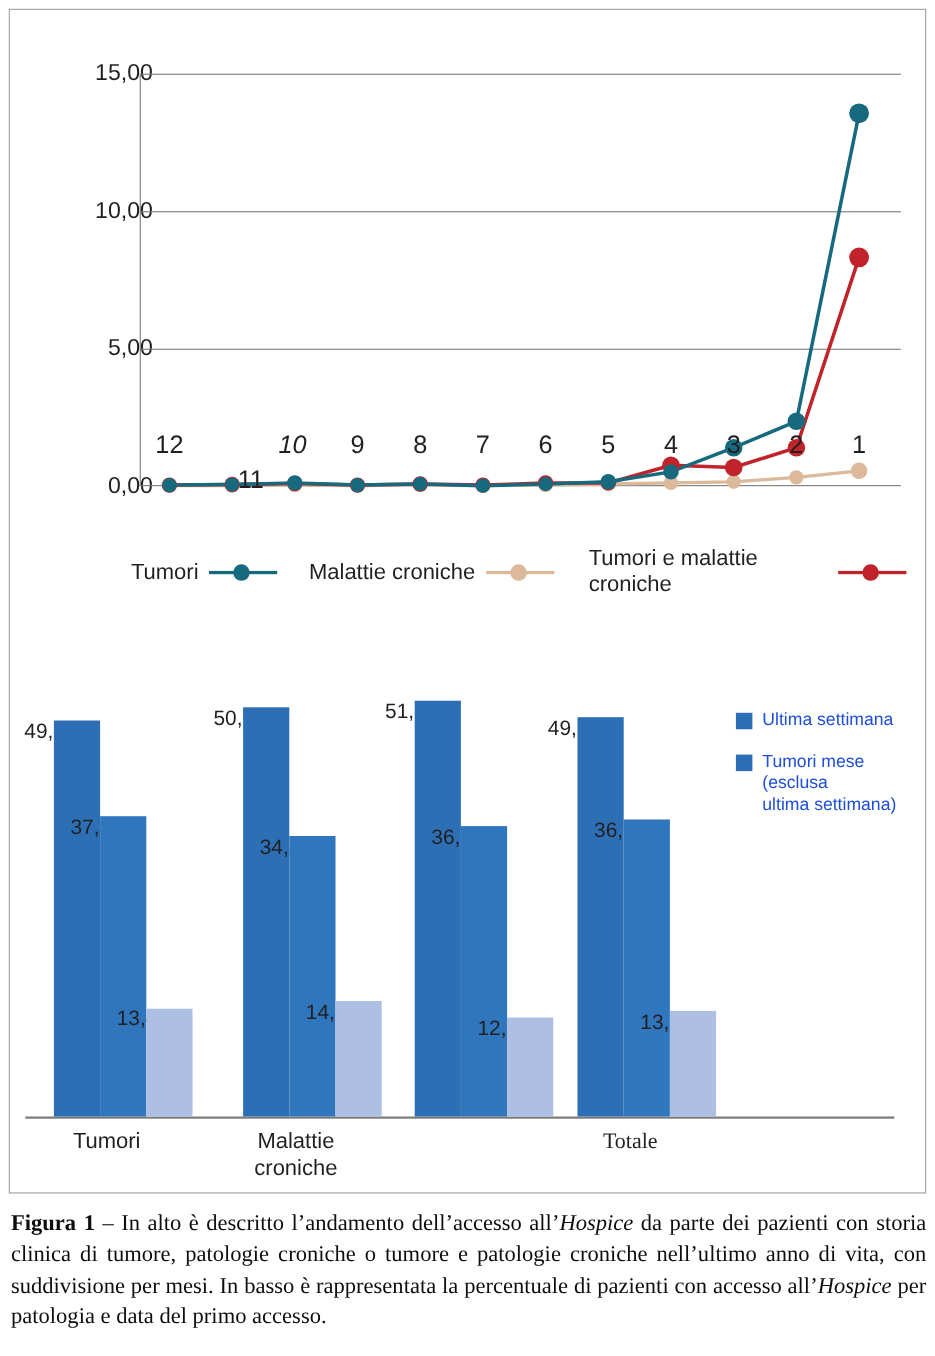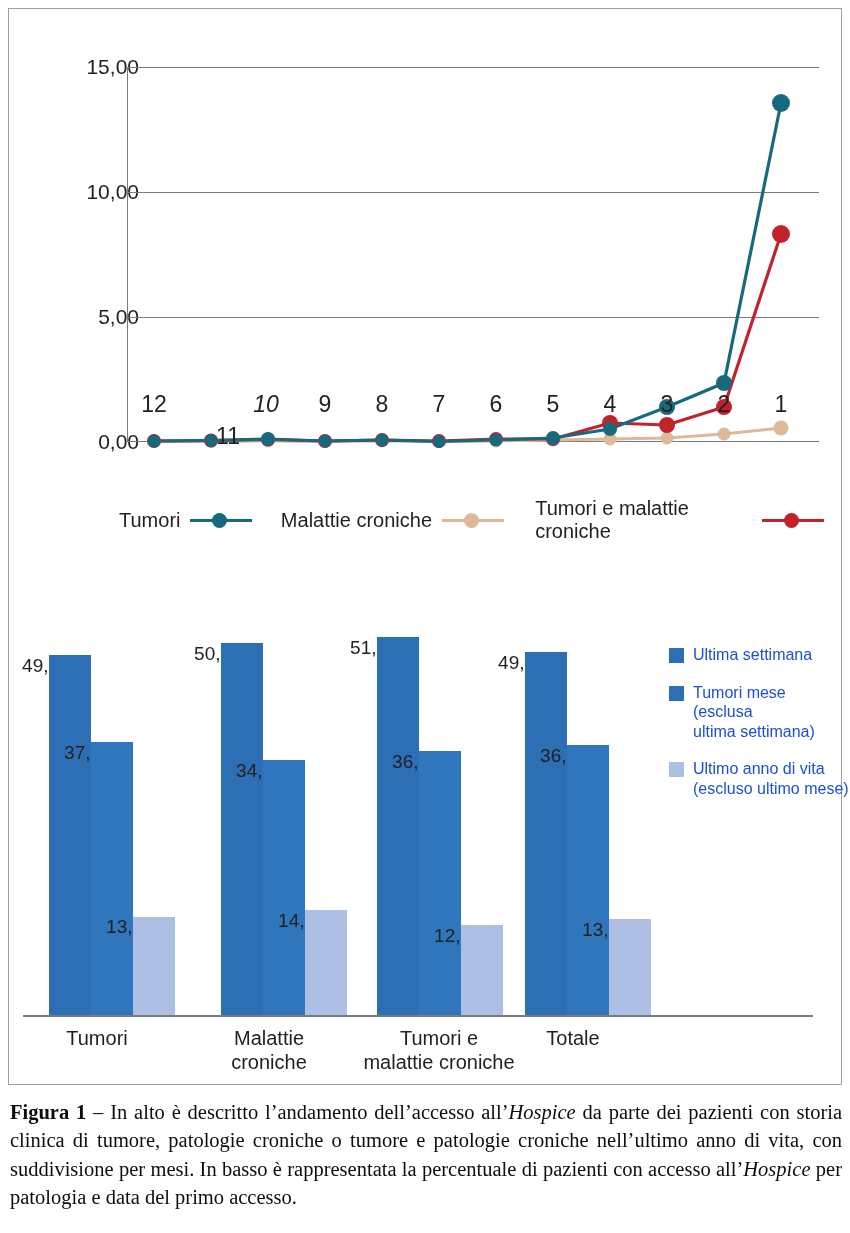--- a/index.html
+++ b/index.html
@@ -334,40 +334,33 @@
         <div class="bc-bar-label" style="left:23px; top:150px;">36,9%</div>
         <div class="bc-bar" style="left:68px; height:270px; background:#2f76bd;"></div>
 
         <div class="bc-bar-label" style="left:65px; top:324px;">13,2%</div>
         <div class="bc-bar" style="left:110px; height:96px; background:#adc0e3;"></div>
       </div>
 
       <div class="bc-cat-label" style="left:-12px; white-space:pre-line;">Tumori</div>
       <div class="bc-cat-label" style="left:160px; white-space:pre-line;">Malattie
 croniche</div>
-      <div class="bc-cat-label" style="left:330px; white-space:pre-line;">Tumori e
-malattie croniche</div>
-      <div class="bc-cat-label" style="left:464px; white-space:pre-line;">Totale</div>
+      <div class="bc-cat-label" style="left:464px; white-space:pre-line;font-family:Liberation Serif, serif;">Totale</div>
 
       <div class="bc-legend">
         <div class="bc-legend-item">
           <span class="bc-legend-swatch" style="background:#2c6fb5;"></span>
           <span class="bc-legend-text">Ultima settimana</span>
         </div>
         <div class="bc-legend-item">
           <span class="bc-legend-swatch" style="background:#2c6fb5;"></span>
           <span class="bc-legend-text">Tumori mese
 (esclusa
 ultima settimana)</span>
         </div>
-        <div class="bc-legend-item">
-          <span class="bc-legend-swatch" style="background:#adc0e3;"></span>
-          <span class="bc-legend-text">Ultimo anno di vita
-(escluso ultimo mese)</span>
-        </div>
       </div>
     </div>
 
   </div>
 
   <div class="caption">
     <b>Figura 1</b><span> – </span><span>In alto è descritto l’andamento dell’accesso all’</span><i>Hospice</i><span> da parte dei pazienti con storia clinica di tumore, patologie croniche o tumore e patologie croniche nell’ultimo anno di vita, con suddivisione per mesi. In basso è rappresentata la percentuale di pazienti con accesso all’</span><i>Hospice</i><span> per patologia e data del primo accesso.</span>
   </div>
 </div>
 

